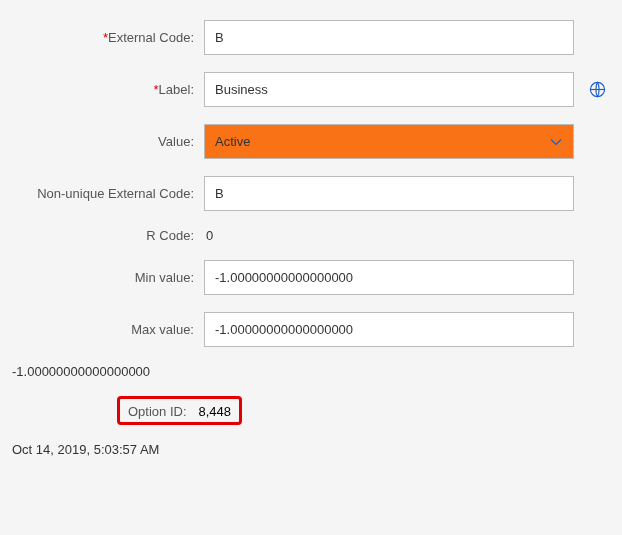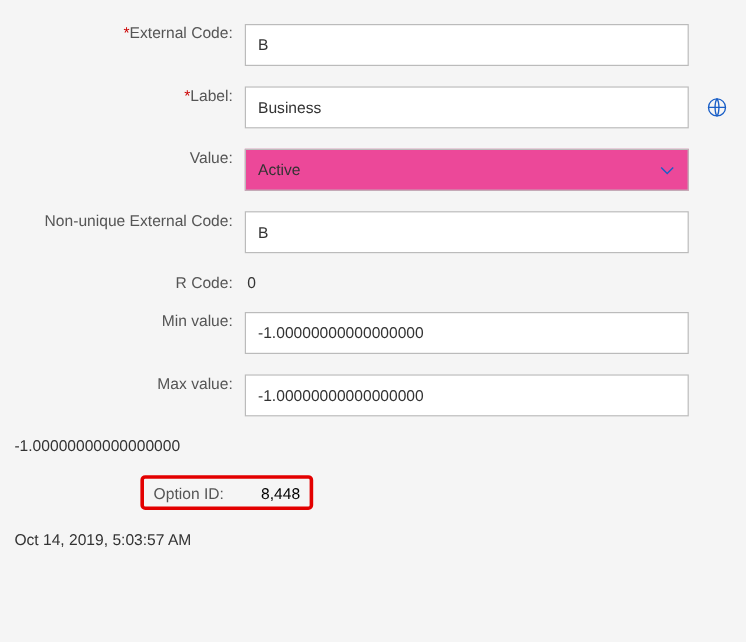--- a/index.html
+++ b/index.html
@@ -13,20 +13,21 @@
       background: #f5f5f5;
       width: 622px;
       height: 535px;
       color: #555;
     }
     .form-container {
       padding: 20px 15px 20px 10px;
     }
     .form-row {
       display: flex;
+      align-items: center;
       margin-bottom: 17px;
       position: relative;
     }
     .label-col {
       width: 194px;
       text-align: right;
       padding-right: 10px;
       color: #555;
       font-size: 13px;
     }
@@ -49,21 +50,21 @@
       background: #fff;
       font-family: Arial, Helvetica, sans-serif;
     }
     .select-field {
       width: 370px;
       height: 35px;
       border: 1px solid #bbb;
       padding: 0 10px;
       font-size: 13px;
       color: #333;
-      background: #ec4899;
+      background: #f97316;
       display: flex;
       align-items: center;
       justify-content: space-between;
       cursor: pointer;
     }
     .chevron-down {
       width: 14px;
       height: 14px;
       display: flex;
       align-items: center;
@@ -91,21 +92,20 @@
       width: 17px;
       height: 17px;
     }
     .highlighted {
       border: 3px solid #e30000;
       border-radius: 4px;
       padding: 5px 8px 3px 8px;
       display: inline-flex;
       align-items: center;
       margin-left: -11px;
-      gap: 19px;
     }
     .highlighted .label-part {
       color: #555;
       padding-right: 10px;
     }
     .highlighted .value-part {
       color: #000000;
       padding-left: 2px;
     }
     .form-row.option-id-row {

